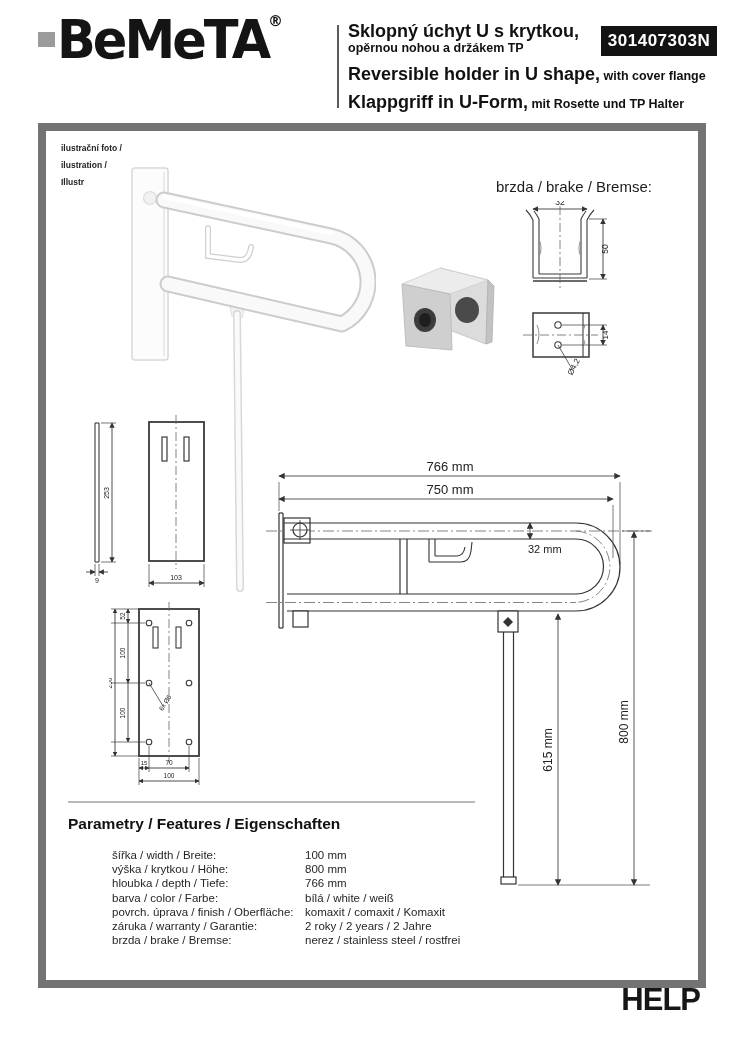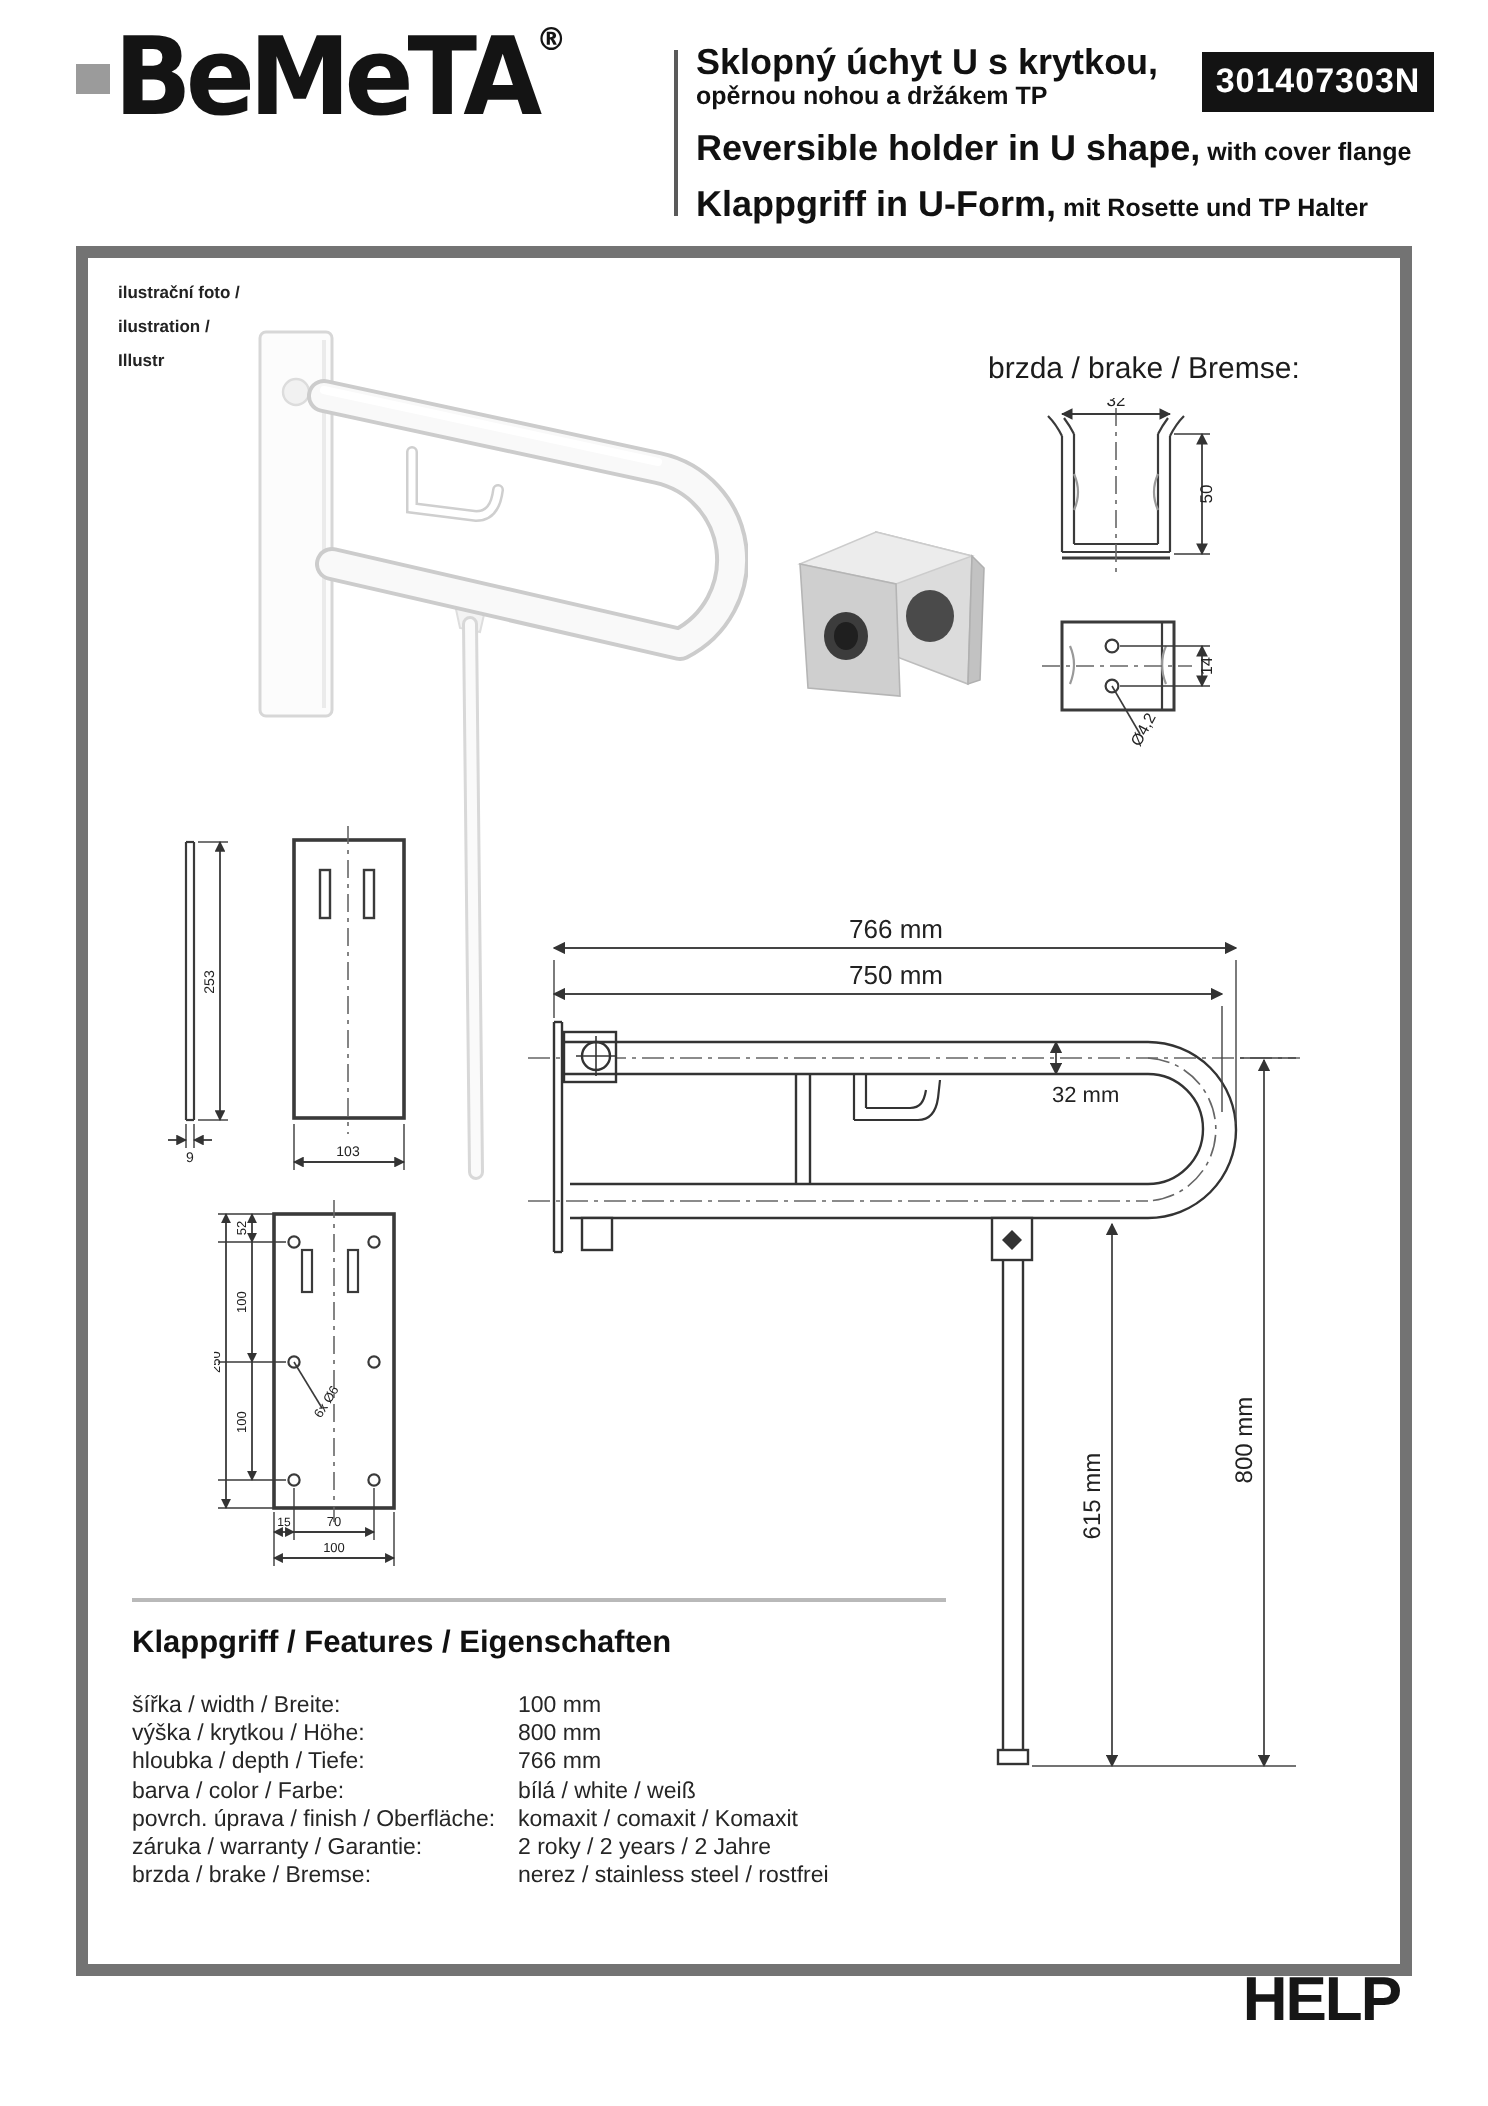--- a/index.html
+++ b/index.html
@@ -17,30 +17,30 @@
   .t-main { font-size:18px; font-weight:700; line-height:20px; white-space:nowrap; }
   .t-sub  { font-size:12.5px; font-weight:700; line-height:14px; white-space:nowrap; }
   .t-inline { font-size:12.5px; font-weight:700; }
   .gap1 { margin-bottom:0px; } .gap2 { margin-bottom:9px; } .gap3 { margin-bottom:6px; }
   .code-box { position:absolute; left:601px; top:26px; width:116px; height:30px; background:#131313;
               color:#fff; font-size:17px; font-weight:700; letter-spacing:.5px;
               display:flex; align-items:center; justify-content:center; }
 
   
   .frame { position:absolute; left:38px; top:123px; width:668px; height:865px;
-           border:6px solid #737373; box-sizing:border-box; }
+           border:8px solid #737373; box-sizing:border-box; }
   .illus-note { position:absolute; left:15px; top:9px; font-size:8.5px; font-weight:700;
                 line-height:17px; color:#222; }
   .brzda-label { position:absolute; left:450px; top:47px; font-size:15px; color:#1c1c1c; }
   .svg-abs { position:absolute; }
   .divider { position:absolute; left:22px; top:670px; width:407px; height:2px; background:#b9b9b9; }
 
   .params { position:absolute; left:22px; top:684px; width:600px; }
   .params-heading { font-size:15.5px; font-weight:700; color:#111; }
-  .params-rows { margin-top:15px; font-size:11.5px; line-height:14.2px; color:#262626; }
+  .params-rows { margin-top:15px; font-size:11.5px; line-height:14.2px; color:#262626;margin-left:44px; }
   .p-row { display:flex; }
   .p-label { width:193px; }
 
   .help { position:absolute; left:520px; top:982px; width:180px; text-align:right;
           font-size:31px; font-weight:700; letter-spacing:-1px; color:#161616; }
 
   svg text { font-family:"Liberation Sans",sans-serif; fill:#222; }
 </style>
 </head>
 <body>
@@ -289,21 +289,21 @@
       <text x="444" y="465" font-size="13" text-anchor="middle">766 mm</text>
       <text x="444" y="488" font-size="13" text-anchor="middle">750 mm</text>
       <text x="522" y="547" font-size="11" text-anchor="start">32 mm</text>
       <text transform="rotate(-90 546,744)" x="546" y="744" font-size="12" text-anchor="middle">615 mm</text>
       <text transform="rotate(-90 622,716)" x="622" y="716" font-size="12" text-anchor="middle">800 mm</text>
     </svg>
 
     <div class="divider"></div>
 
     <div class="params">
-      <div class="params-heading">Klappgriff / Features / Eigenschaften</div>
+      <div class="params-heading">Parametry / Features / Eigenschaften</div>
       <div class="params-rows">
         <div class="p-row">
             <span class="p-label">šířka / width / Breite:</span>
             <span class="p-value">100 mm</span>
           </div>
         <div class="p-row">
             <span class="p-label">výška / krytkou / Höhe:</span>
             <span class="p-value">800 mm</span>
           </div>
         <div class="p-row">

